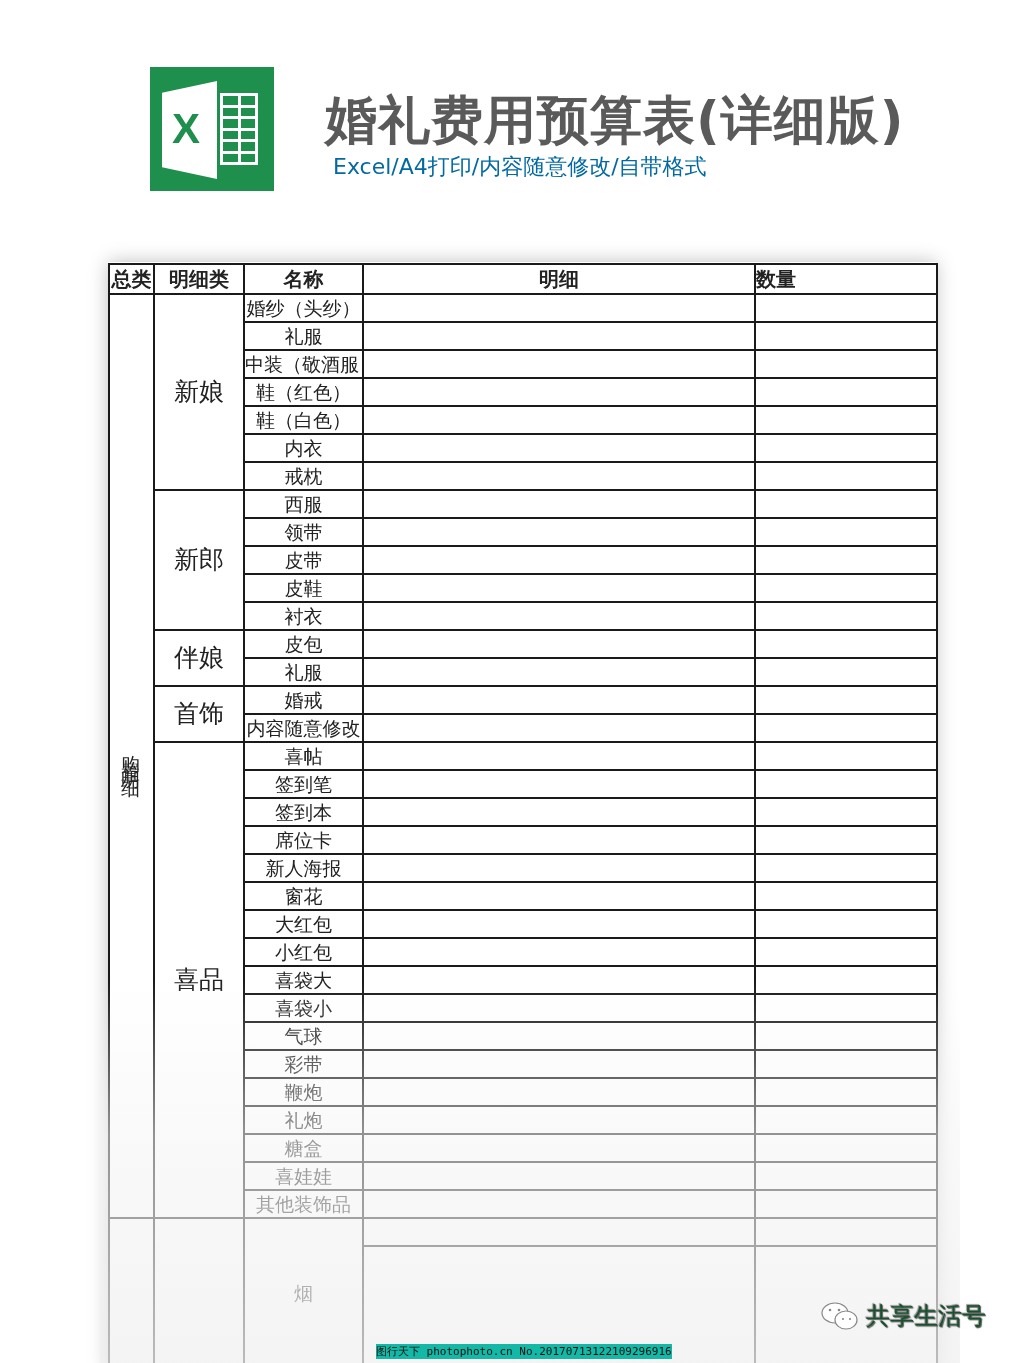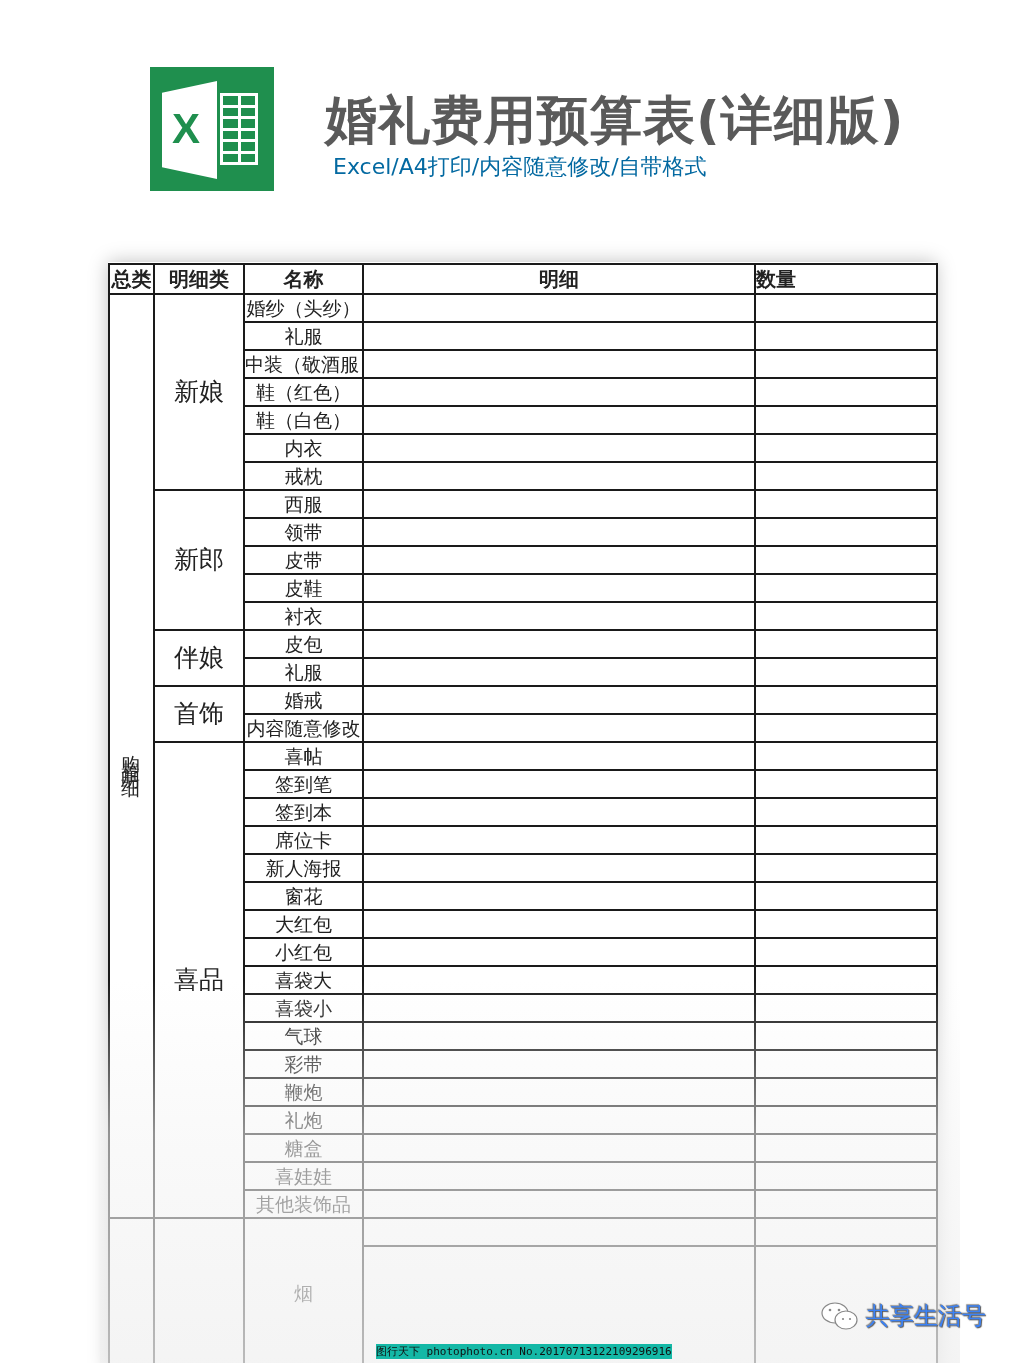--- a/index.html
+++ b/index.html
@@ -60,21 +60,21 @@
     position: absolute; left: 100px; top: 980px; width: 860px; height: 383px;
     background: linear-gradient(to bottom, rgba(255,255,255,0) 0%, rgba(245,245,245,0.55) 40%, rgba(240,240,240,0.75) 100%);
     pointer-events: none;
   }
   .watermark-stamp {
     position: absolute; left: 376px; top: 1344px; font-size: 11px; color: #111;
     font-family: "DejaVu Sans Mono", monospace; background: #14b8a6; white-space: nowrap;
   }
   .wechat {
     position: absolute; left: 820px; top: 1300px; display: flex; align-items: center; gap: 6px;
-    color: #3b82f6; font-size: 24px; white-space: nowrap;
+    color: #14532d; font-size: 24px; white-space: nowrap;
     text-shadow: 0 0 1px #666, 1px 1px 1px #555, -1px -1px 1px #888;
   }
   .wechat .bubble { width: 40px; height: 32px; position: relative; }
 </style>
 </head>
 <body>
 
 <div class="excel-logo">
   <div class="page"></div>
   <div class="x">X</div>

